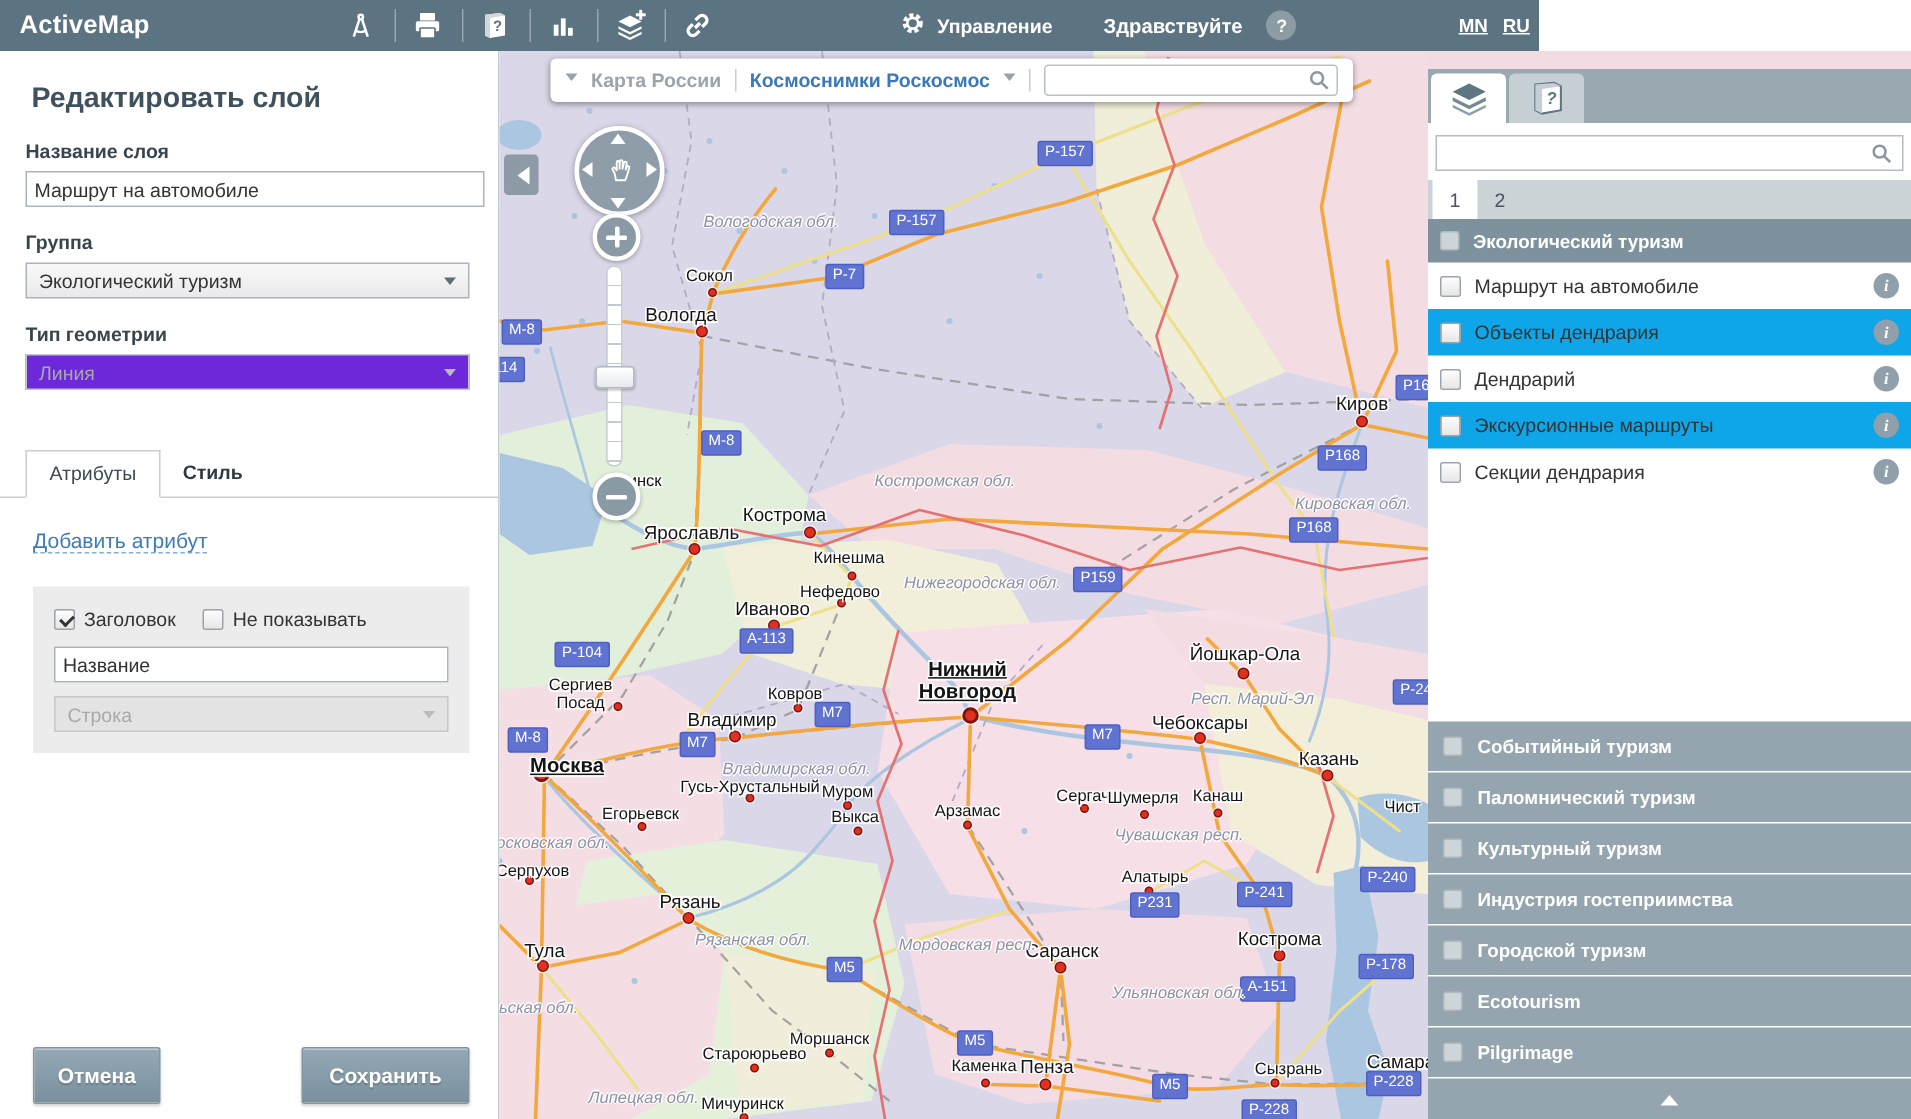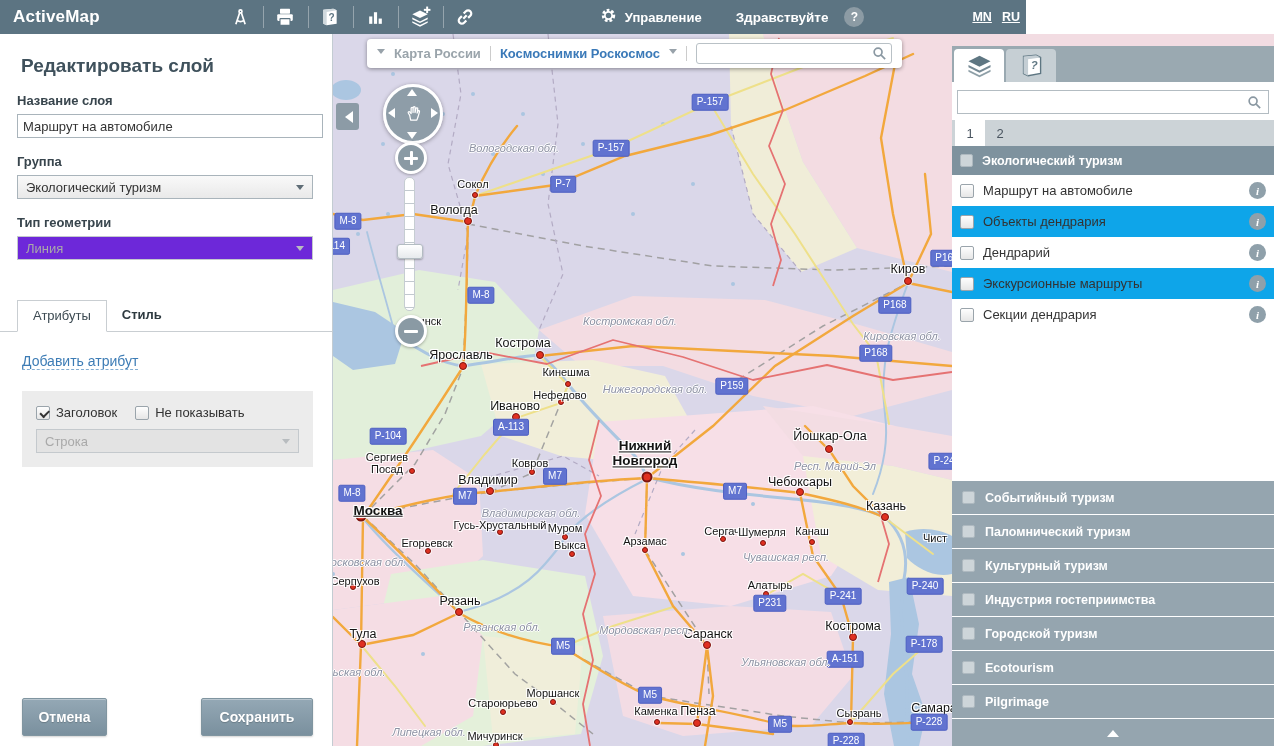--- a/index.html
+++ b/index.html
@@ -226,20 +226,21 @@
     </div>
     <div class="lp-body">
       <a class="lp-addlink">Добавить атрибут</a>
       <div class="attr-box">
         <div class="attr-row">
           <span class="cb checked"></span>
           <span>Заголовок</span>
           <span class="cb second"></span>
           <span>Не показывать</span>
         </div>
+        <input class="lp-text" value="Название" style="">
         <div class="lp-select disabled">
           <span>Строка</span>
           <span class="caret lt"></span>
         </div>
       </div>
     </div>
     <button class="lp-btn cancel">Отмена</button>
     <button class="lp-btn save">Сохранить</button>
   </aside>
 

